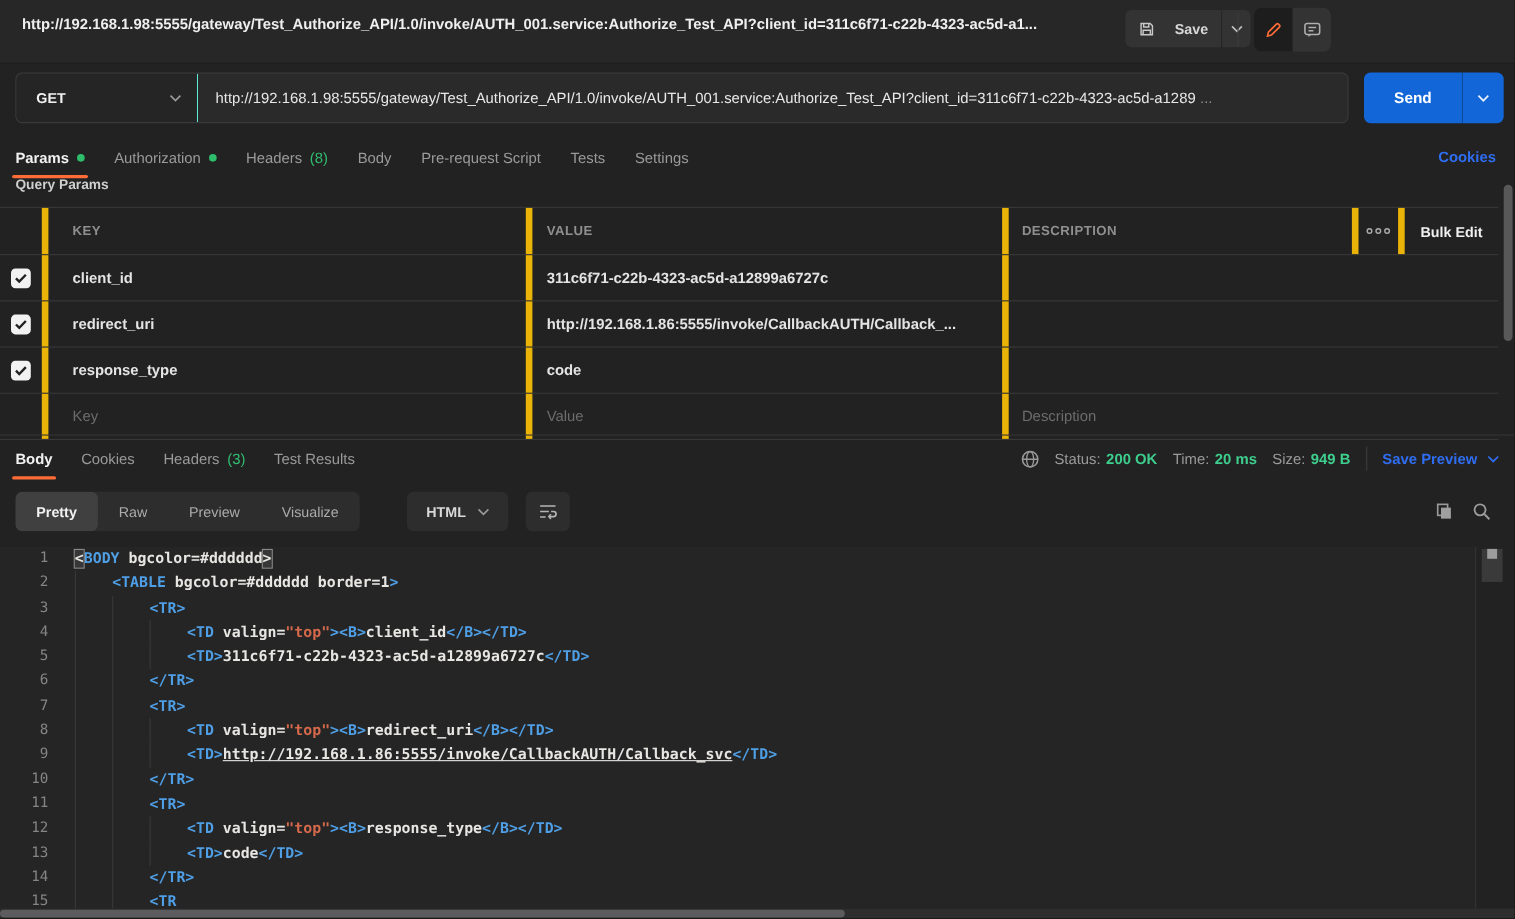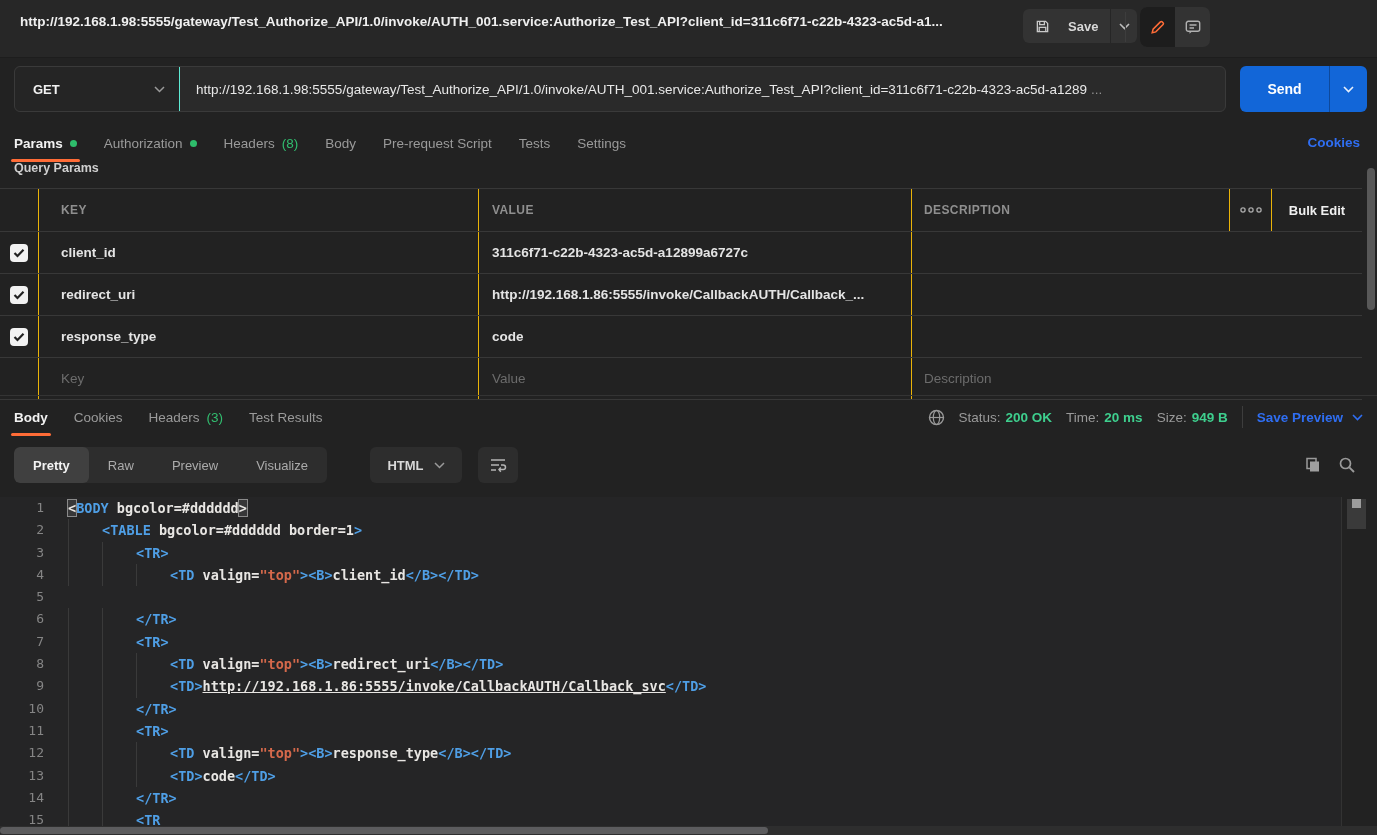--- a/index.html
+++ b/index.html
@@ -32,21 +32,21 @@
   .rtab.active{color:#f2f2f2;font-weight:600;}
   .rtab.active::after{content:"";position:absolute;left:-3px;right:-3px;bottom:-2px;height:3px;background:#ff6c37;border-radius:2px;}
   .dot{width:7px;height:7px;border-radius:50%;background:#2ebd6b;}
   .cookies{position:absolute;right:17px;top:126px;height:34px;line-height:34px;color:#2f6ef2;font-size:13.5px;font-weight:700;}
   .qp-title{position:absolute;left:14px;top:161px;font-size:12.5px;font-weight:700;color:#cfcfcf;}
   
   .ptable{position:absolute;left:0;top:188px;width:1362px;font-size:13.5px;}
   .phead{display:grid;grid-template-columns:38px 440px 433px 318px 42px 91px;height:42px;border-top:1px solid #383838;border-bottom:1px solid #383838;align-items:center;color:#8f8f8f;font-size:12px;font-weight:700;letter-spacing:.4px;}
   .prow{display:grid;grid-template-columns:38px 440px 433px 451px;height:41px;border-bottom:1px solid #383838;align-items:center;color:#e4e4e4;font-weight:600;}
   .pcell{height:100%;display:flex;align-items:center;box-sizing:border-box;overflow:hidden;white-space:nowrap;}
-  .phead .pcell + .pcell, .prow .pcell + .pcell{border-left:1px solid #eab308;}
+  .phead .pcell + .pcell, .prow .pcell + .pcell{border-left:6px solid #eab308;}
   .pcell.key{padding-left:22px;} .pcell.val{padding-left:13px;} .pcell.desc{padding-left:12px;}
   .pcell.hooo{justify-content:center;} .pcell.hbulk{justify-content:center;color:#f0f0f0;font-size:13px;font-weight:700;letter-spacing:0;}
   .ccell{justify-content:center;}
   .cb{width:18px;height:18px;border-radius:4px;background:#f2f2f2;display:flex;align-items:center;justify-content:center;}
   .cb svg{width:12px;height:10px;}
   .ph{color:#6c6c6c;font-weight:400;}
   .params-scrollbar{position:absolute;left:1367px;top:168px;width:8px;height:142px;border-radius:4px;background:#585858;}
   
   .resphead{position:absolute;left:0;top:395px;width:100%;height:42px;border-top:1px solid #343434;}
   .resptabs{position:absolute;left:14px;top:0;height:42px;display:flex;gap:26px;align-items:center;font-size:13.5px;color:#9a9a9a;}
@@ -314,21 +314,21 @@
         <path d="M11.3 11.3L16 16" stroke="#9a9a9a" stroke-width="1.9"></path>
       </svg>
   </div>
 
   <div class="code">
     <div>
         <div class="cl"><span class="lnum">1</span><span class="lbody"><span class="tk c-plain match">&lt;</span><span class="tk c-tag">BODY</span><span class="tk c-plain"> bgcolor=#dddddd</span><span class="tk c-plain match">&gt;</span></span></div>
         <div class="cl"><span class="lnum">2</span><span class="lbody"><span class="ig"></span><span class="tk c-tag">&lt;TABLE</span><span class="tk c-plain"> bgcolor=#dddddd border=1</span><span class="tk c-tag">&gt;</span></span></div>
         <div class="cl"><span class="lnum">3</span><span class="lbody"><span class="ig"></span><span class="ig"></span><span class="tk c-tag">&lt;TR&gt;</span></span></div>
         <div class="cl"><span class="lnum">4</span><span class="lbody"><span class="ig"></span><span class="ig"></span><span class="ig"></span><span class="tk c-tag">&lt;TD</span><span class="tk c-plain"> valign=</span><span class="tk c-str">"top"</span><span class="tk c-tag">&gt;&lt;B&gt;</span><span class="tk c-plain">client_id</span><span class="tk c-tag">&lt;/B&gt;&lt;/TD&gt;</span></span></div>
-        <div class="cl"><span class="lnum">5</span></div>
+        <div class="cl"><span class="lnum">5</span><span class="lbody"><span class="ig"></span><span class="ig"></span><span class="ig"></span><span class="tk c-tag">&lt;TD&gt;</span><span class="tk c-plain">311c6f71-c22b-4323-ac5d-a12899a6727c</span><span class="tk c-tag">&lt;/TD&gt;</span></span></div>
         <div class="cl"><span class="lnum">6</span><span class="lbody"><span class="ig"></span><span class="ig"></span><span class="tk c-tag">&lt;/TR&gt;</span></span></div>
         <div class="cl"><span class="lnum">7</span><span class="lbody"><span class="ig"></span><span class="ig"></span><span class="tk c-tag">&lt;TR&gt;</span></span></div>
         <div class="cl"><span class="lnum">8</span><span class="lbody"><span class="ig"></span><span class="ig"></span><span class="ig"></span><span class="tk c-tag">&lt;TD</span><span class="tk c-plain"> valign=</span><span class="tk c-str">"top"</span><span class="tk c-tag">&gt;&lt;B&gt;</span><span class="tk c-plain">redirect_uri</span><span class="tk c-tag">&lt;/B&gt;&lt;/TD&gt;</span></span></div>
         <div class="cl"><span class="lnum">9</span><span class="lbody"><span class="ig"></span><span class="ig"></span><span class="ig"></span><span class="tk c-tag">&lt;TD&gt;</span><span class="tk c-link">http://192.168.1.86:5555/invoke/CallbackAUTH/Callback_svc</span><span class="tk c-tag">&lt;/TD&gt;</span></span></div>
         <div class="cl"><span class="lnum">10</span><span class="lbody"><span class="ig"></span><span class="ig"></span><span class="tk c-tag">&lt;/TR&gt;</span></span></div>
         <div class="cl"><span class="lnum">11</span><span class="lbody"><span class="ig"></span><span class="ig"></span><span class="tk c-tag">&lt;TR&gt;</span></span></div>
         <div class="cl"><span class="lnum">12</span><span class="lbody"><span class="ig"></span><span class="ig"></span><span class="ig"></span><span class="tk c-tag">&lt;TD</span><span class="tk c-plain"> valign=</span><span class="tk c-str">"top"</span><span class="tk c-tag">&gt;&lt;B&gt;</span><span class="tk c-plain">response_type</span><span class="tk c-tag">&lt;/B&gt;&lt;/TD&gt;</span></span></div>
         <div class="cl"><span class="lnum">13</span><span class="lbody"><span class="ig"></span><span class="ig"></span><span class="ig"></span><span class="tk c-tag">&lt;TD&gt;</span><span class="tk c-plain">code</span><span class="tk c-tag">&lt;/TD&gt;</span></span></div>
         <div class="cl"><span class="lnum">14</span><span class="lbody"><span class="ig"></span><span class="ig"></span><span class="tk c-tag">&lt;/TR&gt;</span></span></div>
         <div class="cl"><span class="lnum">15</span><span class="lbody"><span class="ig"></span><span class="ig"></span><span class="tk c-tag">&lt;TR</span></span></div>

